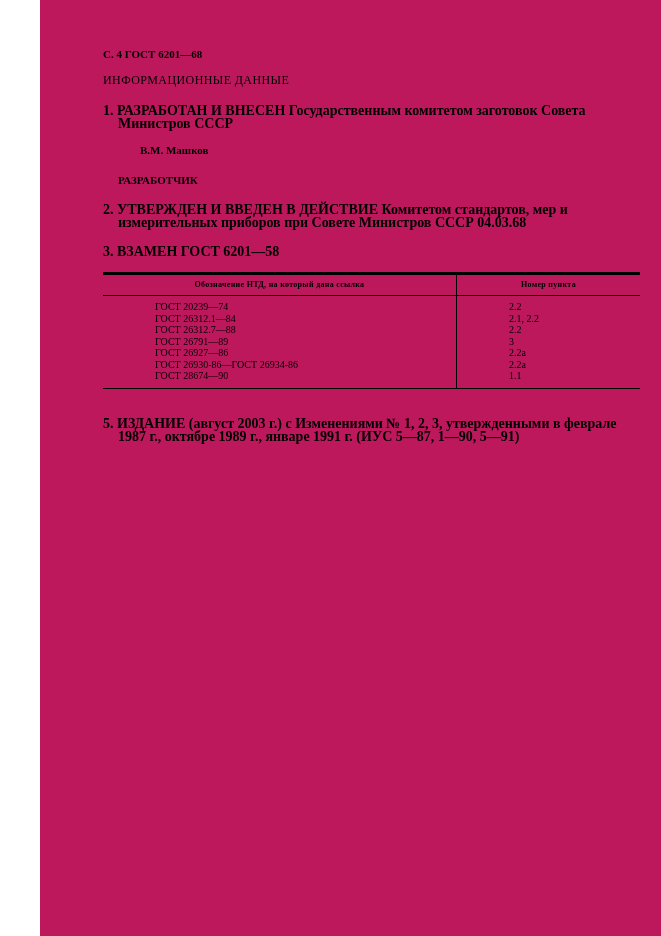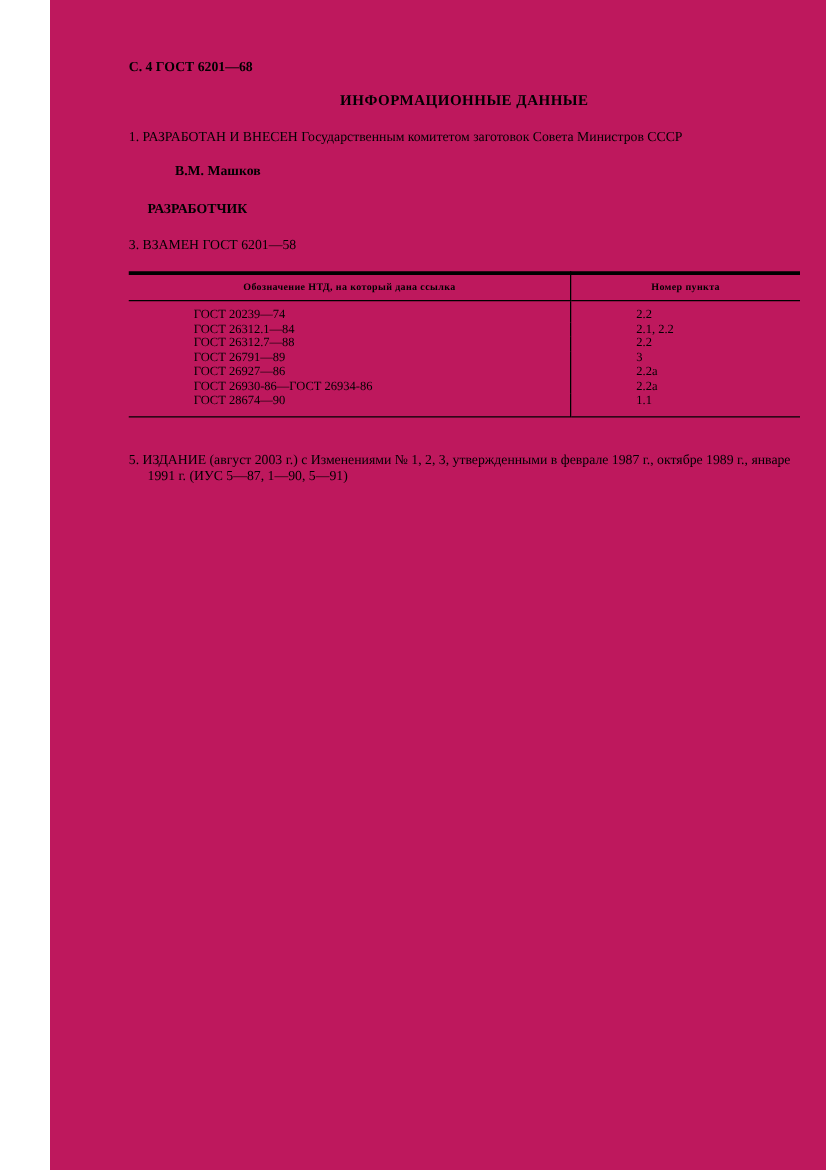--- a/index.html
+++ b/index.html
@@ -18,28 +18,28 @@
     overflow: hidden;
     margin-left: 40px;
   }
   .doc-header {
     font-size: 11px;
     font-weight: bold;
     margin: 0 0 13px 0;
   }
   .doc-title {
     font-size: 12px;
-    font-weight: bold;
-    text-align: center;
+    font-weight: normal;
+    text-align: left;
     letter-spacing: 0.4px;
     margin: 0 0 6px 0;
   }
   .item {
-    font-size: 11px;
-    font-weight: normal;
+    font-size: 14px;
+    font-weight: bold;
     line-height: 13px;
     margin: 16px 0 0 0;
     padding-left: 15px;
     text-indent: -15px;
   }
   .subitem {
     font-size: 11px;
     font-weight: bold;
     line-height: 13px;
     margin: 17px 0 0 0;
@@ -83,20 +83,21 @@
 <div class="page">
 
   <div class="doc-header">С. 4 ГОСТ 6201—68</div>
 
   <div class="doc-title">ИНФОРМАЦИОННЫЕ ДАННЫЕ</div>
 
   <p class="item">1. РАЗРАБОТАН И ВНЕСЕН Государственным комитетом заготовок Совета Министров СССР</p>
   <p class="subitem lvl2">В.М. Машков</p>
   <p class="subitem lvl1">РАЗРАБОТЧИК</p>
 
+  <p class="item">2. УТВЕРЖДЕН И ВВЕДЕН В ДЕЙСТВИЕ Комитетом стандартов, мер и измерительных приборов при Совете Министров СССР 04.03.68</p>
 
   <p class="item">3. ВЗАМЕН ГОСТ 6201—58</p>
 
 
   <table class="ntd-table">
     <thead>
       <tr>
         <th>Обозначение НТД, на который дана ссылка</th>
         <th>Номер пункта</th>
       </tr>

